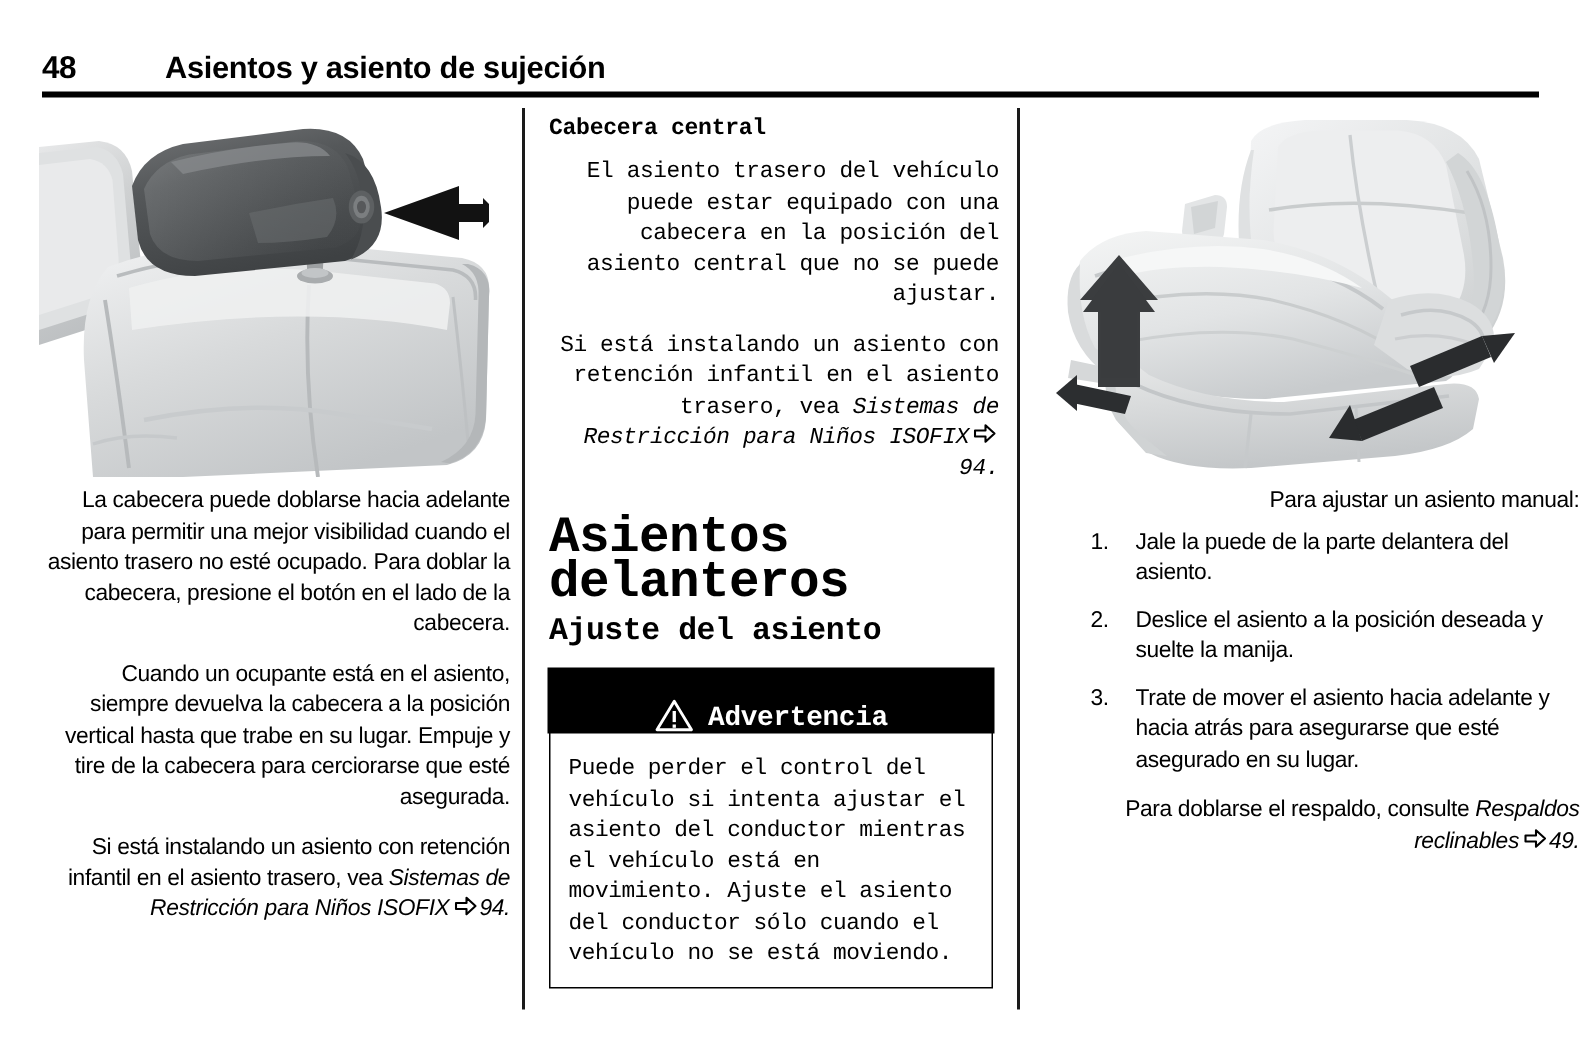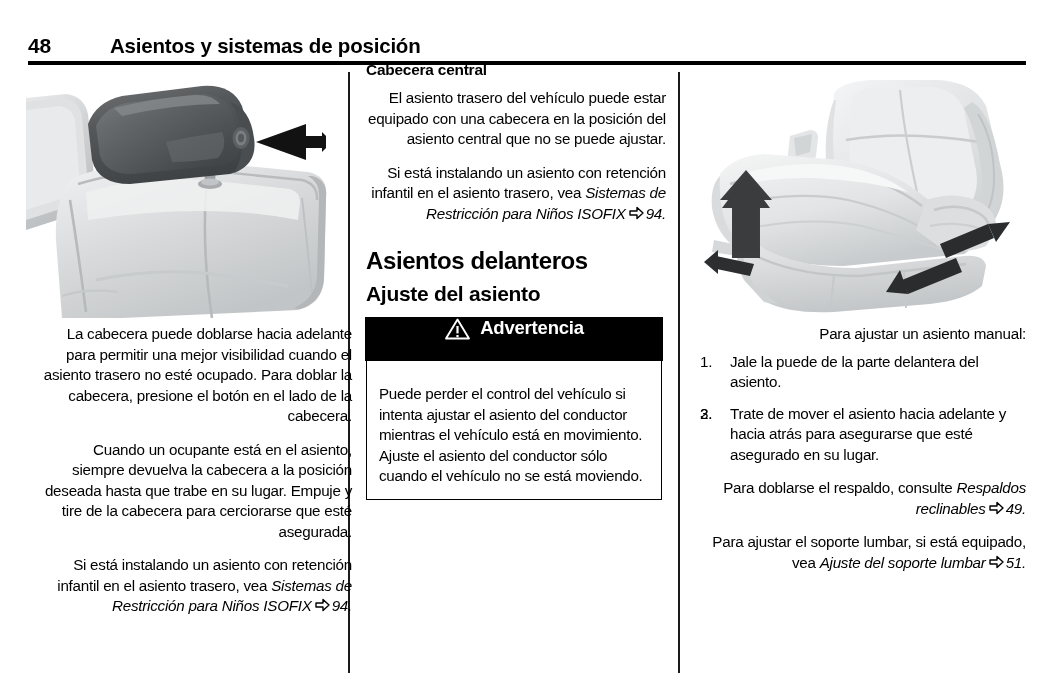--- a/index.html
+++ b/index.html
@@ -47,23 +47,23 @@
     position: absolute;
     top: 72px;
     width: 1.5px; height: 601px;
     background: #1a1a1a;
   }
   .col-divider.d1 { left: 348px; }
   .col-divider.d2 { left: 678px; }
 
   
   .column { position: absolute; top: 72px; }
-  .col-left   { left: 40px;  width: 312px; }
+  .col-left   { left: 28px;  width: 312px; }
   .col-mid    { left: 366px; width: 300px; }
-  .col-right  { left: 700px; width: 326px; }
+  .col-right  { left: 727px; width: 326px; }
 
   
   p.body {
     margin: 0 0 13px 0;
     font-size: 15.2px;
     line-height: 20.5px;
     letter-spacing: -0.25px;
     text-align: right;
   }
   p.body:last-child { margin-bottom: 0; }
@@ -71,21 +71,21 @@
   i, .ital { font-style: italic; }
 
   .subhead {
     margin: 0 0 9px 0;
     font-size: 15.4px; font-weight: bold;
     letter-spacing: -0.2px;
     line-height: 19px;
   }
   .h1-sec {
     margin: 0 0 6px 0;
-    font-size: 24px; font-weight: bold;
+    font-size: 34px; font-weight: bold;
     letter-spacing: -0.4px;
     line-height: 30px;
   }
   .h2-sec {
     margin: 0 0 12px 0;
     font-size: 21px; font-weight: bold;
     letter-spacing: -0.3px;
     line-height: 24px;
   }
 
@@ -104,32 +104,32 @@
     margin: 0;
     width: 296px;
     border: 1.6px solid #000;
     background: #ffffff;
   }
   .warning-head {
     background: #000000;
     color: #ffffff;
     height: 44px;
     display: flex;
-    align-items: flex-start;
+    align-items: flex-end;
     justify-content: center;
     gap: 9px;
     margin: -1.6px -1.6px 0 -1.6px;
   }
   .warn-triangle svg { display: block; }
   .warning-title {
     font-size: 18.5px; font-weight: bold;
     letter-spacing: -0.2px;
   }
   .warning-body {
-    padding: 23px 12px 12px 12px;
+    padding: 13px 12px 12px 12px;
   }
   .warning-body p {
     margin: 0;
     font-size: 15.2px;
     line-height: 20.5px;
     letter-spacing: -0.3px;
   }
 
   
   ol.steps {
@@ -159,21 +159,21 @@
   .illus-left  { position: absolute; left: 26px;  top: 80px; width: 320px; height: 238px; }
   .illus-right { position: absolute; left: 694px; top: 80px; width: 336px; height: 238px; }
 </style>
 </head>
 <body>
 
 <div id="page">
 
   <div class="page-header">
     <div class="page-number">48</div>
-    <div class="header-title">Asientos y sistemas de posición</div>
+    <div class="header-title">Asientos y asiento de sujeción</div>
   </div>
   <div class="header-rule"></div>
 
   <div class="col-divider d1"></div>
   <div class="col-divider d2"></div>
 
   <div class="illus illus-left">
     <svg width="320" height="238" viewBox="0 0 320 238">
       <defs>
         <linearGradient id="seatL1" x1="0" y1="0" x2="0.3" y2="1">
@@ -304,27 +304,27 @@
 
       <path d="M214 214 L268 192 L262 178 L208 200 Z" fill="#2a2c2e"></path>
       <path d="M214 214 L206 190 L192 212 Z" fill="#2a2c2e"></path>
       <path d="M252 178 L300 158 L294 144 L246 164 Z" fill="#2a2c2e"></path>
       <path d="M294 144 L316 142 L302 162 Z" fill="#2a2c2e"></path>
     </svg>
   </div>
 
   <div class="column col-left" style="top:324px;">
     <p class="body">La cabecera puede doblarse hacia adelante para permitir una mejor visibilidad cuando el asiento trasero no esté ocupado. Para doblar la cabecera, presione el botón en el lado de la cabecera.</p>
-    <p class="body tight">Cuando un ocupante está en el asiento, siempre devuelva la cabecera a la posición deseada hasta que trabe en su lugar. Empuje y tire de la cabecera para cerciorarse que esté asegurada.</p>
+    <p class="body tight">Cuando un ocupante está en el asiento, siempre devuelva la cabecera a la posición vertical hasta que trabe en su lugar. Empuje y tire de la cabecera para cerciorarse que esté asegurada.</p>
     <p class="body"><span>Si está instalando un asiento con retención infantil en el asiento trasero, vea </span><i>Sistemas de Restricción para Niños ISOFIX</i><span class="xref-arrow"><svg width="15" height="14" viewBox="0 0 15 14">
             <path d="M1 5 L8 5 L8 1.5 L14 7 L8 12.5 L8 9 L1 9 Z" fill="none" stroke="#000" stroke-width="1.4" stroke-linejoin="round"></path>
           </svg></span><i>94.</i></p>
   </div>
 
-  <div class="column col-mid" style="top:60px;">
+  <div class="column col-mid" style="top:76px;font-family:Liberation Mono, monospace;">
     <p class="subhead">Cabecera central</p>
     <p class="body">El asiento trasero del vehículo puede estar equipado con una cabecera en la posición del asiento central que no se puede ajustar.</p>
     <p class="body" style="margin-bottom:22px;"><span>Si está instalando un asiento con retención infantil en el asiento trasero, vea </span><i>Sistemas de Restricción para Niños ISOFIX</i><span class="xref-arrow"><svg width="15" height="14" viewBox="0 0 15 14">
             <path d="M1 5 L8 5 L8 1.5 L14 7 L8 12.5 L8 9 L1 9 Z" fill="none" stroke="#000" stroke-width="1.4" stroke-linejoin="round"></path>
           </svg></span><i>94.</i></p>
 
     <h1 class="h1-sec">Asientos delanteros</h1>
     <h2 class="h2-sec">Ajuste del asiento</h2>
 
     <div class="warning-box">
@@ -342,26 +342,23 @@
         <p>Puede perder el control del vehículo si intenta ajustar el asiento del conductor mientras el vehículo está en movimiento. Ajuste el asiento del conductor sólo cuando el vehículo no se está moviendo.</p>
       </div>
     </div>
   </div>
 
   <div class="column col-right" style="top:324px;">
     <p class="body" style="margin-bottom:4px;">Para ajustar un asiento manual:</p>
 
     <ol class="steps">
       <li><span class="num">1.</span><span>Jale la puede de la parte delantera del asiento.</span></li>
-      <li><span class="num">2.</span></li>
+      <li><span class="num">2.</span><span>Deslice el asiento a la posición deseada y suelte la manija.</span></li>
       <li><span class="num">3.</span><span>Trate de mover el asiento hacia adelante y hacia atrás para asegurarse que esté asegurado en su lugar.</span></li>
     </ol>
 
     <p class="body"><span>Para doblarse el respaldo, consulte </span><i>Respaldos reclinables</i><span class="xref-arrow"><svg width="15" height="14" viewBox="0 0 15 14">
             <path d="M1 5 L8 5 L8 1.5 L14 7 L8 12.5 L8 9 L1 9 Z" fill="none" stroke="#000" stroke-width="1.4" stroke-linejoin="round"></path>
           </svg></span><i>49.</i></p>
 
-    <p class="body"><span>Para ajustar el soporte lumbar, si está equipado, vea </span><i>Ajuste del soporte lumbar</i><span class="xref-arrow"><svg width="15" height="14" viewBox="0 0 15 14">
-            <path d="M1 5 L8 5 L8 1.5 L14 7 L8 12.5 L8 9 L1 9 Z" fill="none" stroke="#000" stroke-width="1.4" stroke-linejoin="round"></path>
-          </svg></span><i>51.</i></p>
   </div>
 
 </div>
 
 </body></html>

